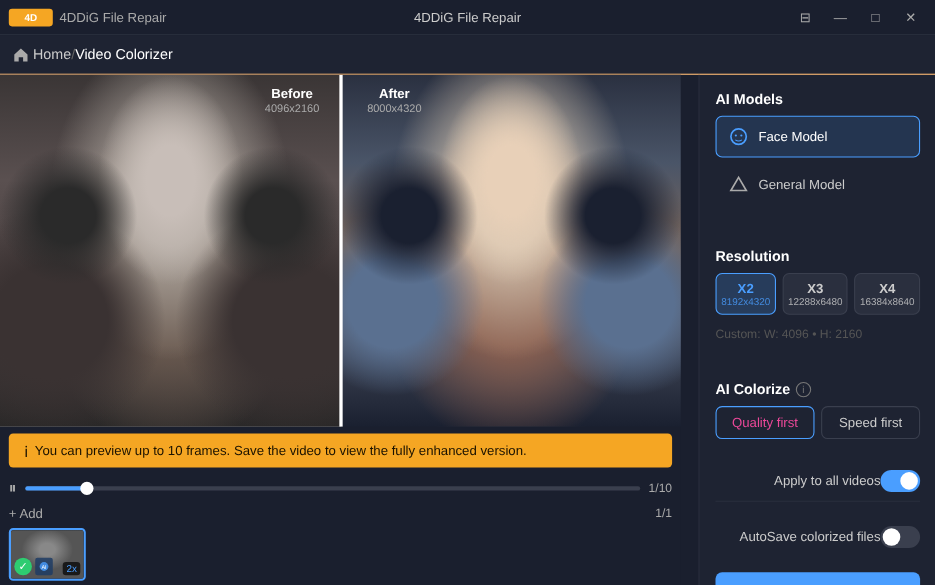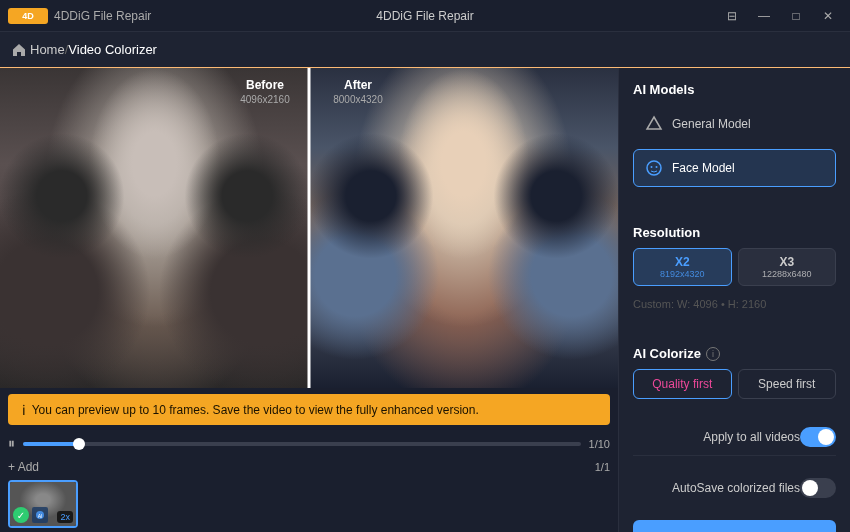--- a/index.html
+++ b/index.html
@@ -330,28 +330,29 @@
       height: 16px;
       background: rgba(0,0,0,0.6);
       border-radius: 2px;
       display: flex;
       align-items: center;
       justify-content: center;
     }
 
     
     .right-panel {
-      width: 232px;
+      width: 215px;
       background: #1e2332;
       border-left: 1px solid #2a2f3e;
       padding: 14px 14px;
       display: flex;
       flex-direction: column;
       gap: 14px;
       overflow-y: auto;
+      margin-left: 16px;
     }
     .section-title {
       font-size: 13px;
       font-weight: 600;
       color: #fff;
       margin-bottom: 8px;
     }
 
     
     .model-option {
@@ -603,55 +604,59 @@
         </div>
       </div>
     </div>
   </div>
 
   <div class="right-panel">
 
     <div>
       <div class="section-title">AI Models</div>
 
-      <div class="model-option">
-        <span class="model-icon">
-          <svg width="18" height="18" viewBox="0 0 18 18">
-            <polygon points="9,2 16,14 2,14" fill="none" stroke="#aaa" stroke-width="1.5"></polygon>
-          </svg>
-        </span>
-        <span>General Model</span>
-      </div>
-
       <div class="model-option active">
         <span class="model-icon">
           <svg width="18" height="18" viewBox="0 0 18 18">
             <circle cx="9" cy="9" r="7" fill="none" stroke="#4a9eff" stroke-width="1.5"></circle>
             <circle cx="6.5" cy="8" r="1" fill="#4a9eff"></circle>
             <circle cx="11.5" cy="8" r="1" fill="#4a9eff"></circle>
             <path d="M6 12 Q9 14 12 12" stroke="#4a9eff" stroke-width="1" fill="none"></path>
           </svg>
         </span>
         <span>Face Model</span>
+      </div>
+
+      <div class="model-option">
+        <span class="model-icon">
+          <svg width="18" height="18" viewBox="0 0 18 18">
+            <polygon points="9,2 16,14 2,14" fill="none" stroke="#aaa" stroke-width="1.5"></polygon>
+          </svg>
+        </span>
+        <span>General Model</span>
       </div>
     </div>
 
     <div class="section-divider"></div>
 
     <div>
       <div class="section-title">Resolution</div>
       <div class="res-options">
         <div class="res-btn active">
           <div class="res-btn-main">X2</div>
           <div class="res-btn-sub">8192x4320</div>
         </div>
         <div class="res-btn">
           <div class="res-btn-main">X3</div>
           <div class="res-btn-sub">12288x6480</div>
         </div>
+        <div class="res-btn">
+          <div class="res-btn-main">X4</div>
+          <div class="res-btn-sub">16384x8640</div>
+        </div>
       </div>
       <div class="custom-res">
         <span>Custom:</span>
         <span> W: </span>
         <span style="color:#555;">4096</span>
         <span> • H: </span>
         <span style="color:#555;">2160</span>
       </div>
     </div>
 

